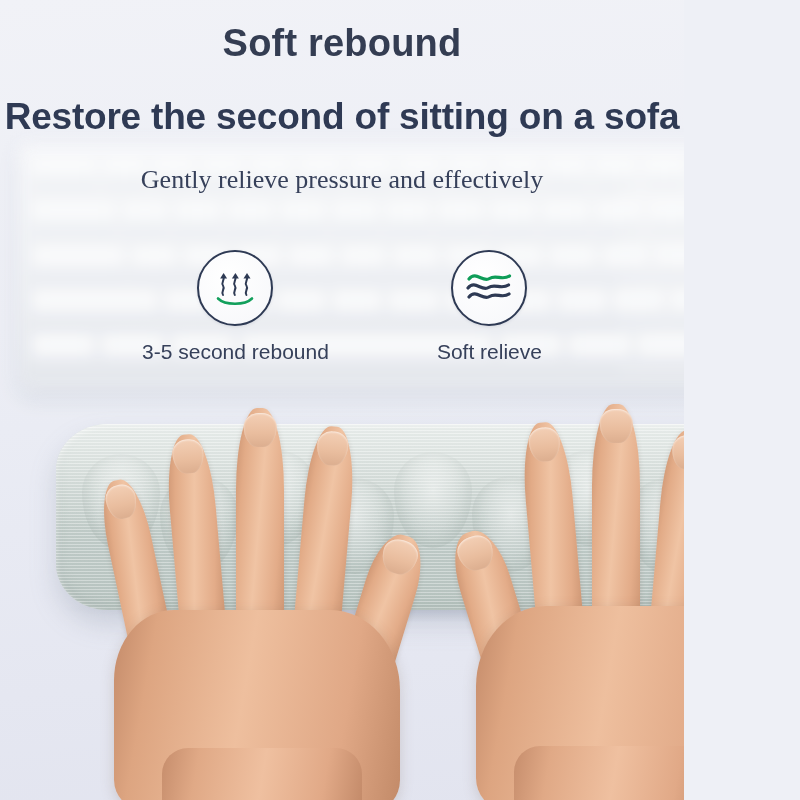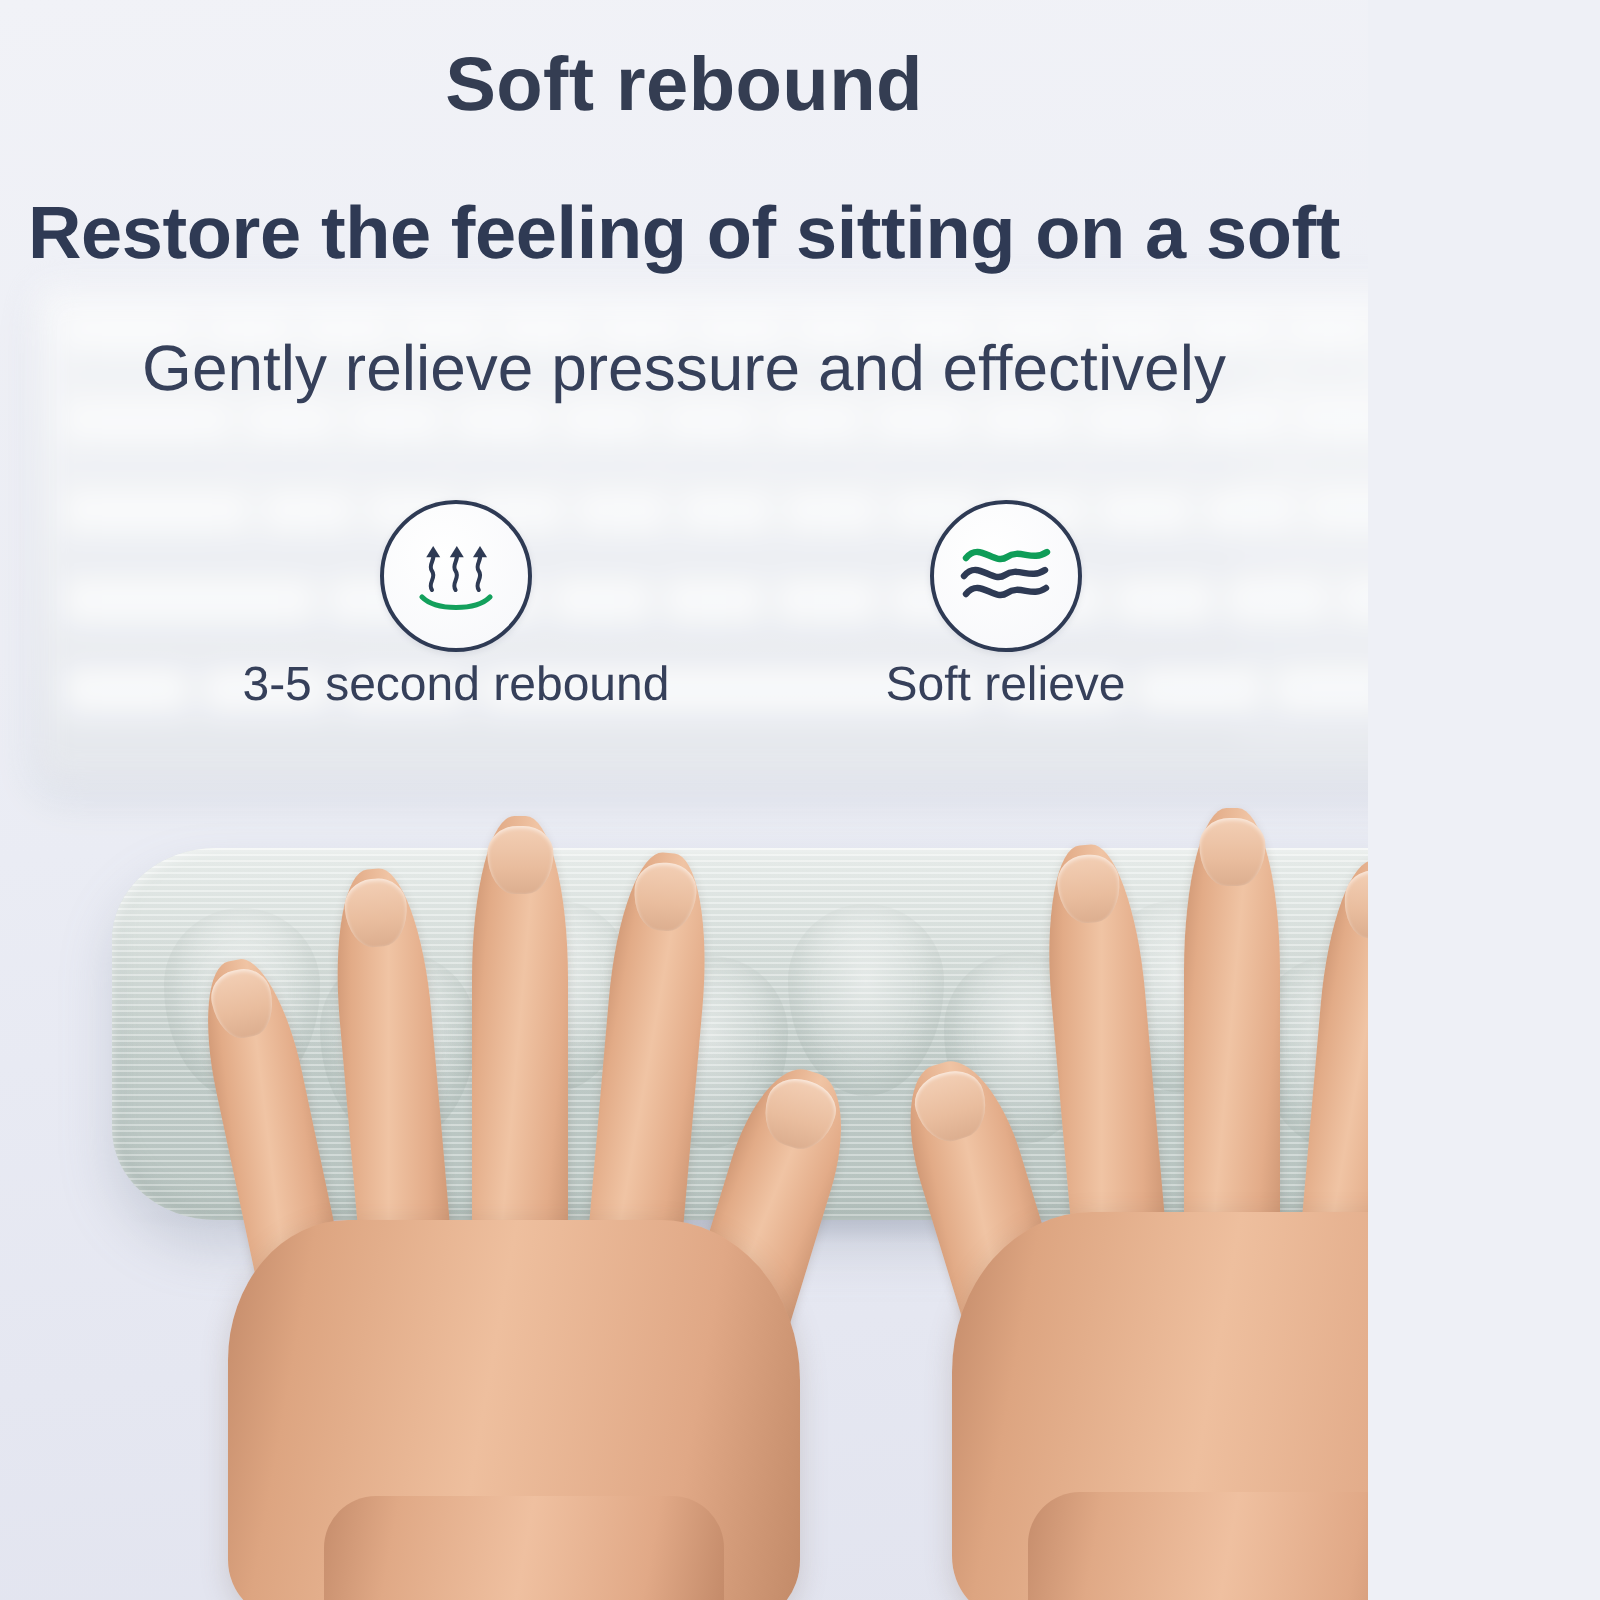--- a/index.html
+++ b/index.html
@@ -42,38 +42,38 @@
   .title{
     position:absolute;left:0;right:0;top:22px;text-align:center;
     font-size:38px;font-weight:700;color:#343d52;letter-spacing:.2px;
   }
   .subtitle{
     position:absolute;left:0;right:0;top:96px;text-align:center;
     font-size:37px;font-weight:700;color:#2f3a54;letter-spacing:-.2px;
   }
   .bodytext{
     position:absolute;left:60px;right:60px;top:160px;text-align:center;
-    font-size:32px;line-height:1.55;font-weight:400;color:#36405a;
+    font-size:26px;line-height:1.55;font-weight:400;color:#36405a;font-family:Liberation Serif, serif;
   }
 
   
   .features{
     position:absolute;left:0;right:0;top:250px;
     display:flex;justify-content:center;gap:108px;
   }
   .feature{display:flex;flex-direction:column;align-items:center;}
   .badge{
     width:72px;height:72px;border-radius:50%;
     border:2px solid #2e3a54;
     background:radial-gradient(circle at 40% 35%,#ffffff 0%,#f6f7fa 100%);
     display:flex;align-items:center;justify-content:center;
     box-shadow:0 1px 3px rgba(120,128,150,.18);
   }
   .feature-label{
-    margin-top:3px;font-size:24px;color:#36405a;white-space:nowrap;
+    margin-top:14px;font-size:21px;color:#36405a;white-space:nowrap;
   }
 
   
   .pad{
     position:absolute;left:56px;top:424px;width:690px;height:186px;
     border-radius:52px/46px;
     background:
       linear-gradient(180deg,#d7e0dc 0%,#cbd5d1 32%,#c3cecb 68%,#bcc8c4 100%);
     box-shadow:
       0 14px 26px rgba(130,140,158,.28),
@@ -199,21 +199,21 @@
         <span class="key w15"></span>
       <span class="key w60"></span>
       <span class="key w15"></span>
         <span class="key w15"></span>
         <span class="key w15"></span>
         <span class="key w15"></span>
     </div>
   </div>
 
   <div class="title">Soft rebound</div>
-  <div class="subtitle">Restore the feeling of sitting on a soft</div>
+  <div class="subtitle">Restore the second of sitting on a sofa</div>
   <div class="bodytext">
     <div>Gently relieve pressure and effectively</div>
   </div>
 
   <div class="features">
 
     <div class="feature">
       <div class="badge">
         <svg width="46" height="46" viewBox="0 0 46 46">
           <g fill="none" stroke="#2e3a54" stroke-width="2" stroke-linecap="round" stroke-linejoin="round">

